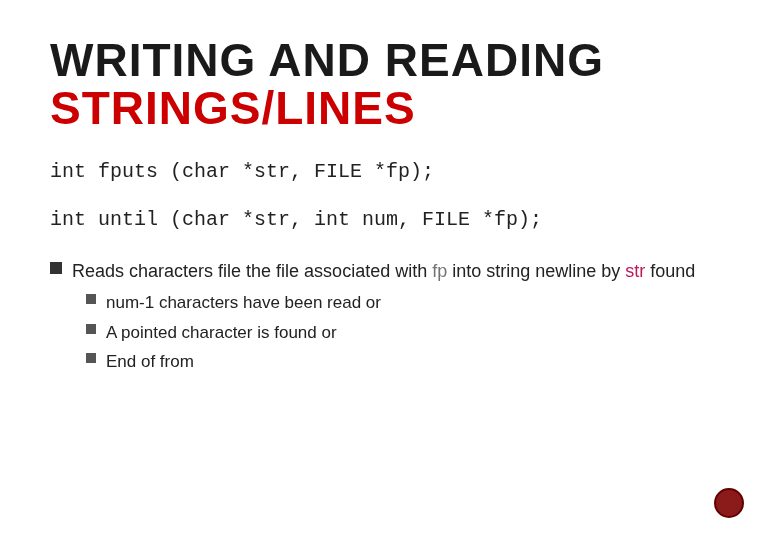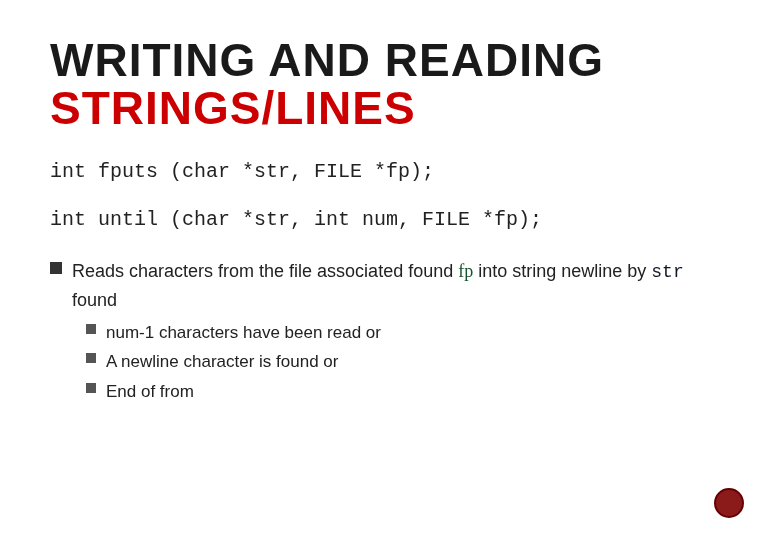--- a/index.html
+++ b/index.html
@@ -109,27 +109,27 @@
       margin-right: 10px;
       flex-shrink: 0;
     }
 
     .sub-bullet-text {
       font-size: 17px;
       color: #222;
     }
 
     .highlight-fp {
-      color: #14532d;
-      font-family: Liberation Serif, serif;
+      color: #737373;
+      font-family: Liberation Sans, sans-serif;
     }
 
     .highlight-str {
-      color: #0f172a;
-      font-family: Liberation Mono, monospace;
+      color: #be185d;
+      font-family: Liberation Sans, sans-serif;
       margin-top: 36px;
     }
 
     .nav-dot {
       position: absolute;
       bottom: 22px;
       right: 36px;
       width: 30px;
       height: 30px;
       border-radius: 50%;
@@ -148,32 +148,32 @@
   </div>
 
   <div class="code-block first">int fputs (char *str, FILE *fp);</div>
 
   <div class="code-block second">int until (char *str, int num, FILE *fp);</div>
 
   <div class="bullet-section">
     <div class="bullet-main">
       <span class="bullet-icon"></span>
       <span class="bullet-main-text">
-        <span>Reads characters from the file associated found </span><span class="highlight-fp">fp</span><span> into string newline by </span><span class="highlight-str">str</span><span> found</span>
+        <span>Reads characters file the file associated with </span><span class="highlight-fp">fp</span><span> into string newline by </span><span class="highlight-str">str</span><span> found</span>
       </span>
     </div>
 
     <div class="sub-bullets">
       <div class="sub-bullet">
         <span class="bullet-icon-sub"></span>
         <span class="sub-bullet-text">num-1 characters have been read or</span>
       </div>
       <div class="sub-bullet">
         <span class="bullet-icon-sub"></span>
-        <span class="sub-bullet-text">A newline character is found or</span>
+        <span class="sub-bullet-text">A pointed character is found or</span>
       </div>
       <div class="sub-bullet">
         <span class="bullet-icon-sub"></span>
         <span class="sub-bullet-text">End of from</span>
       </div>
     </div>
   </div>
 
   <div class="nav-dot"></div>
 

